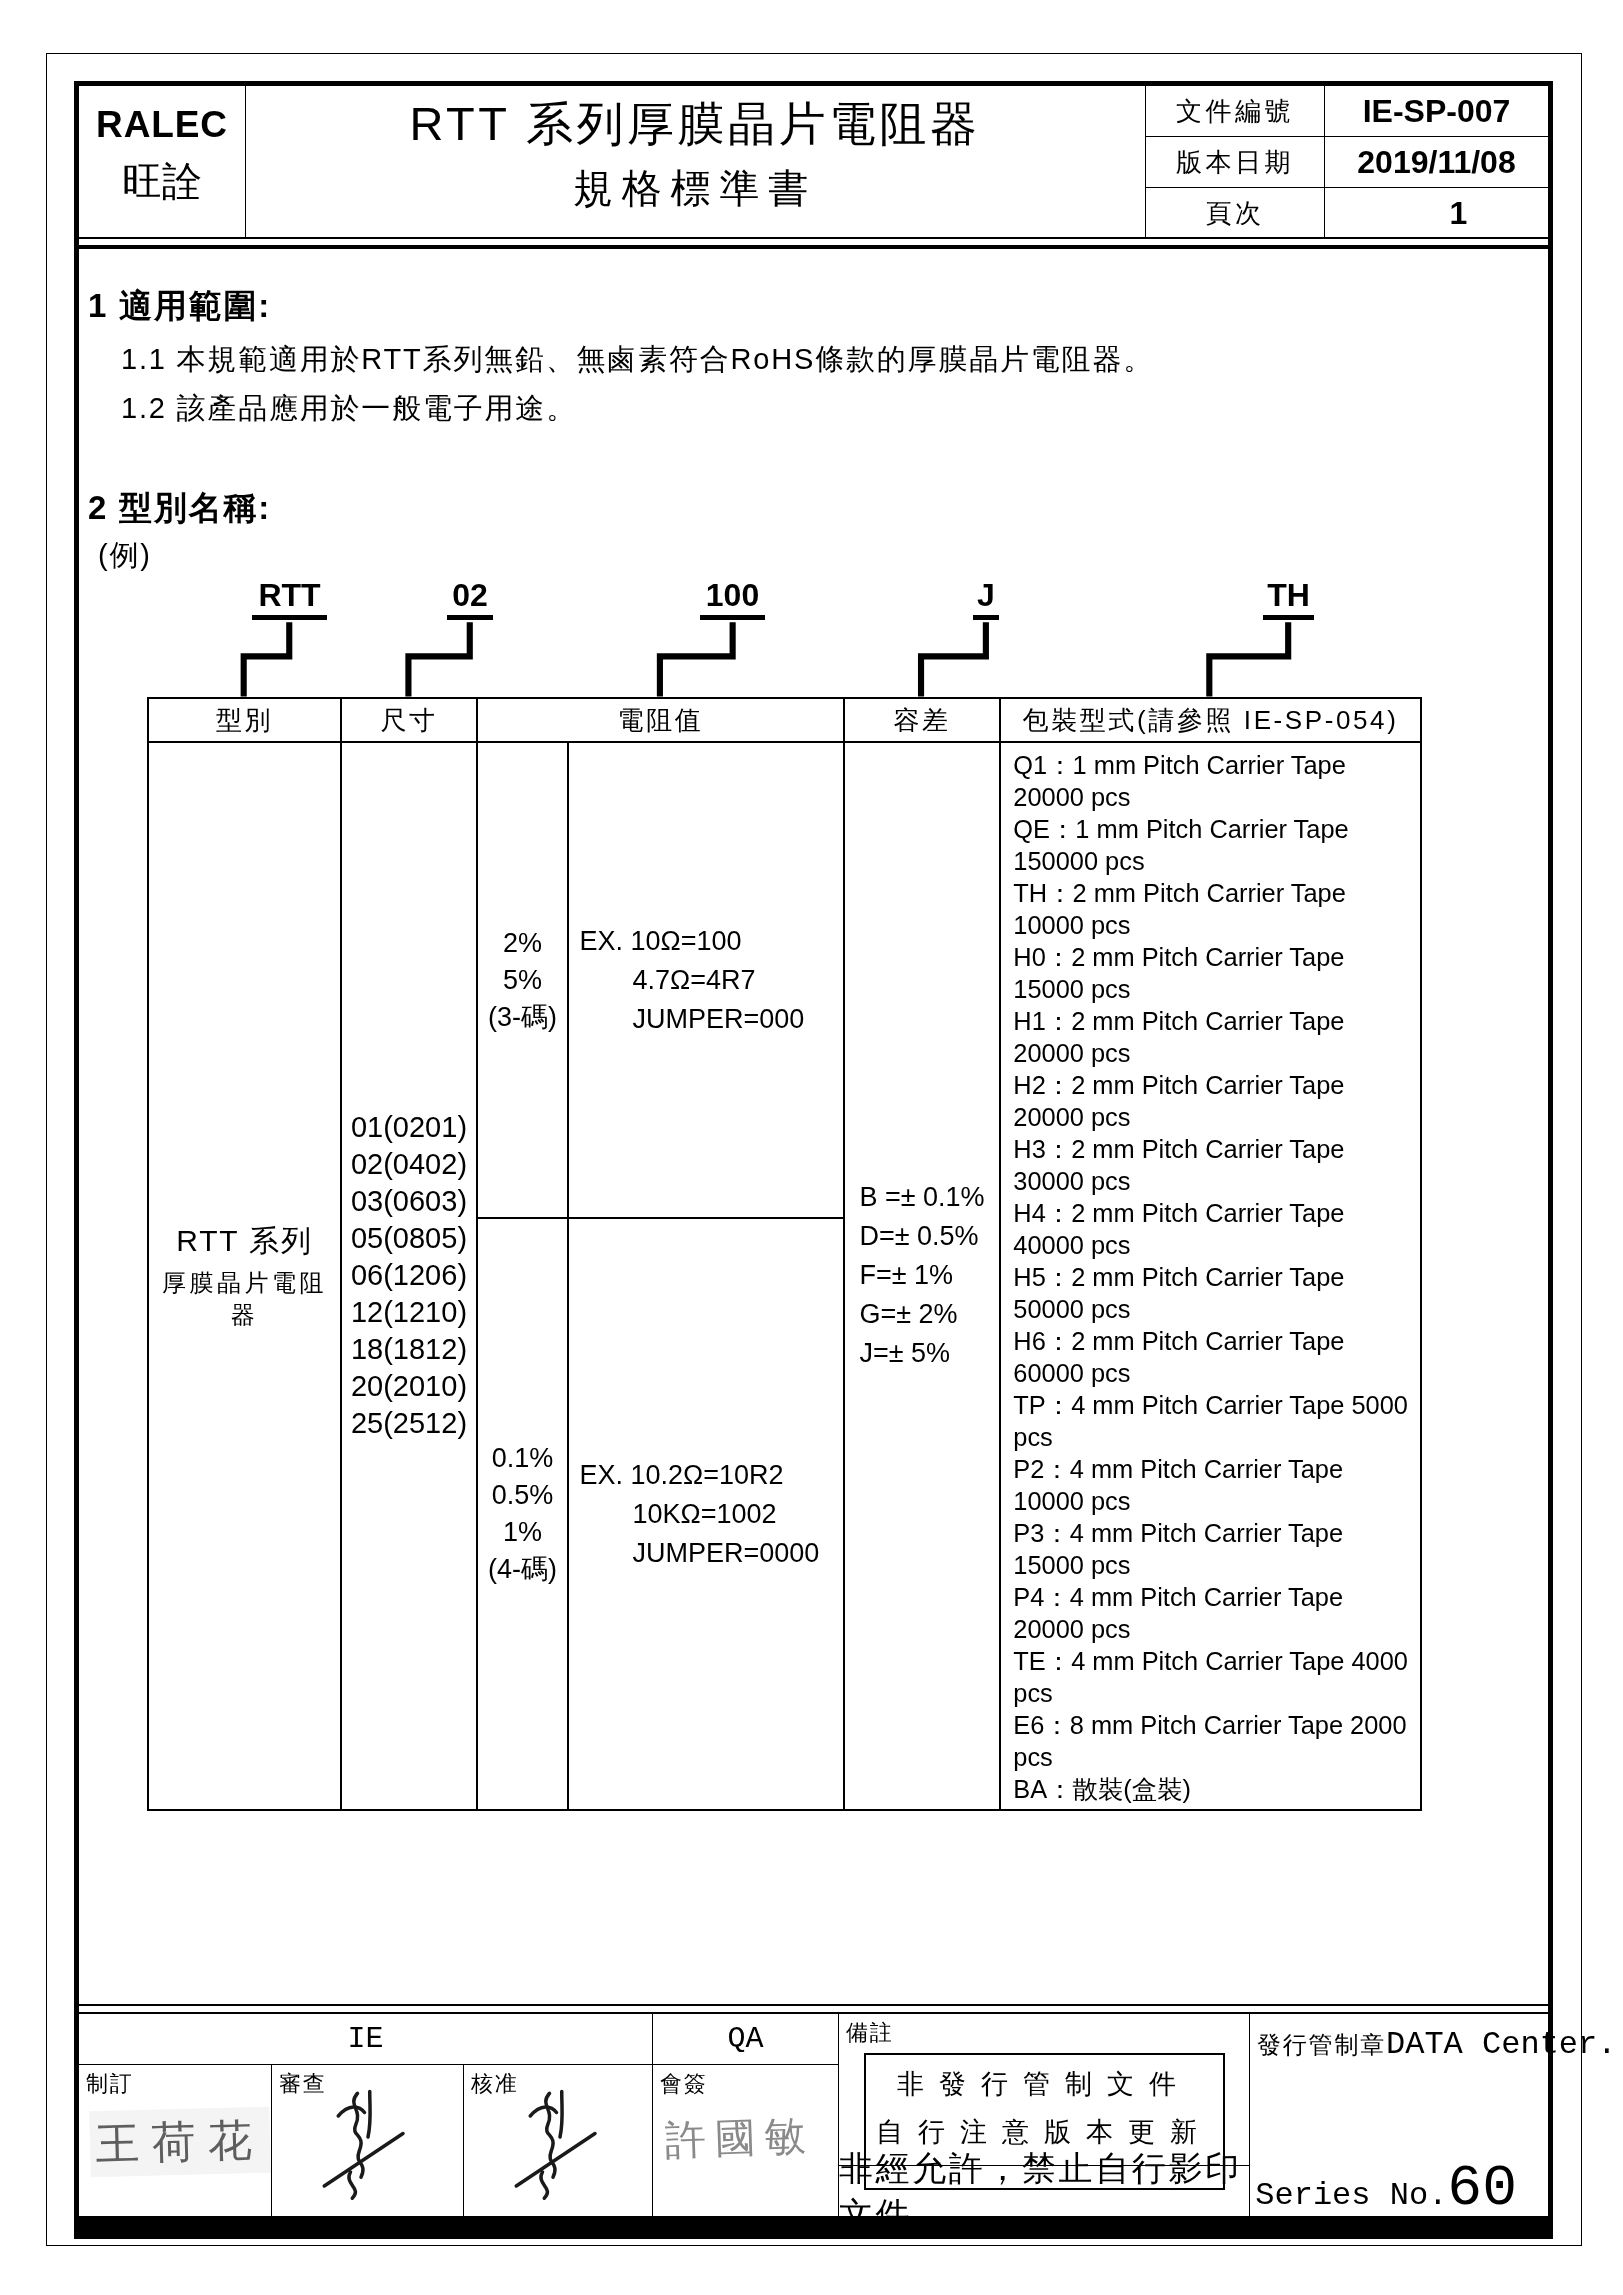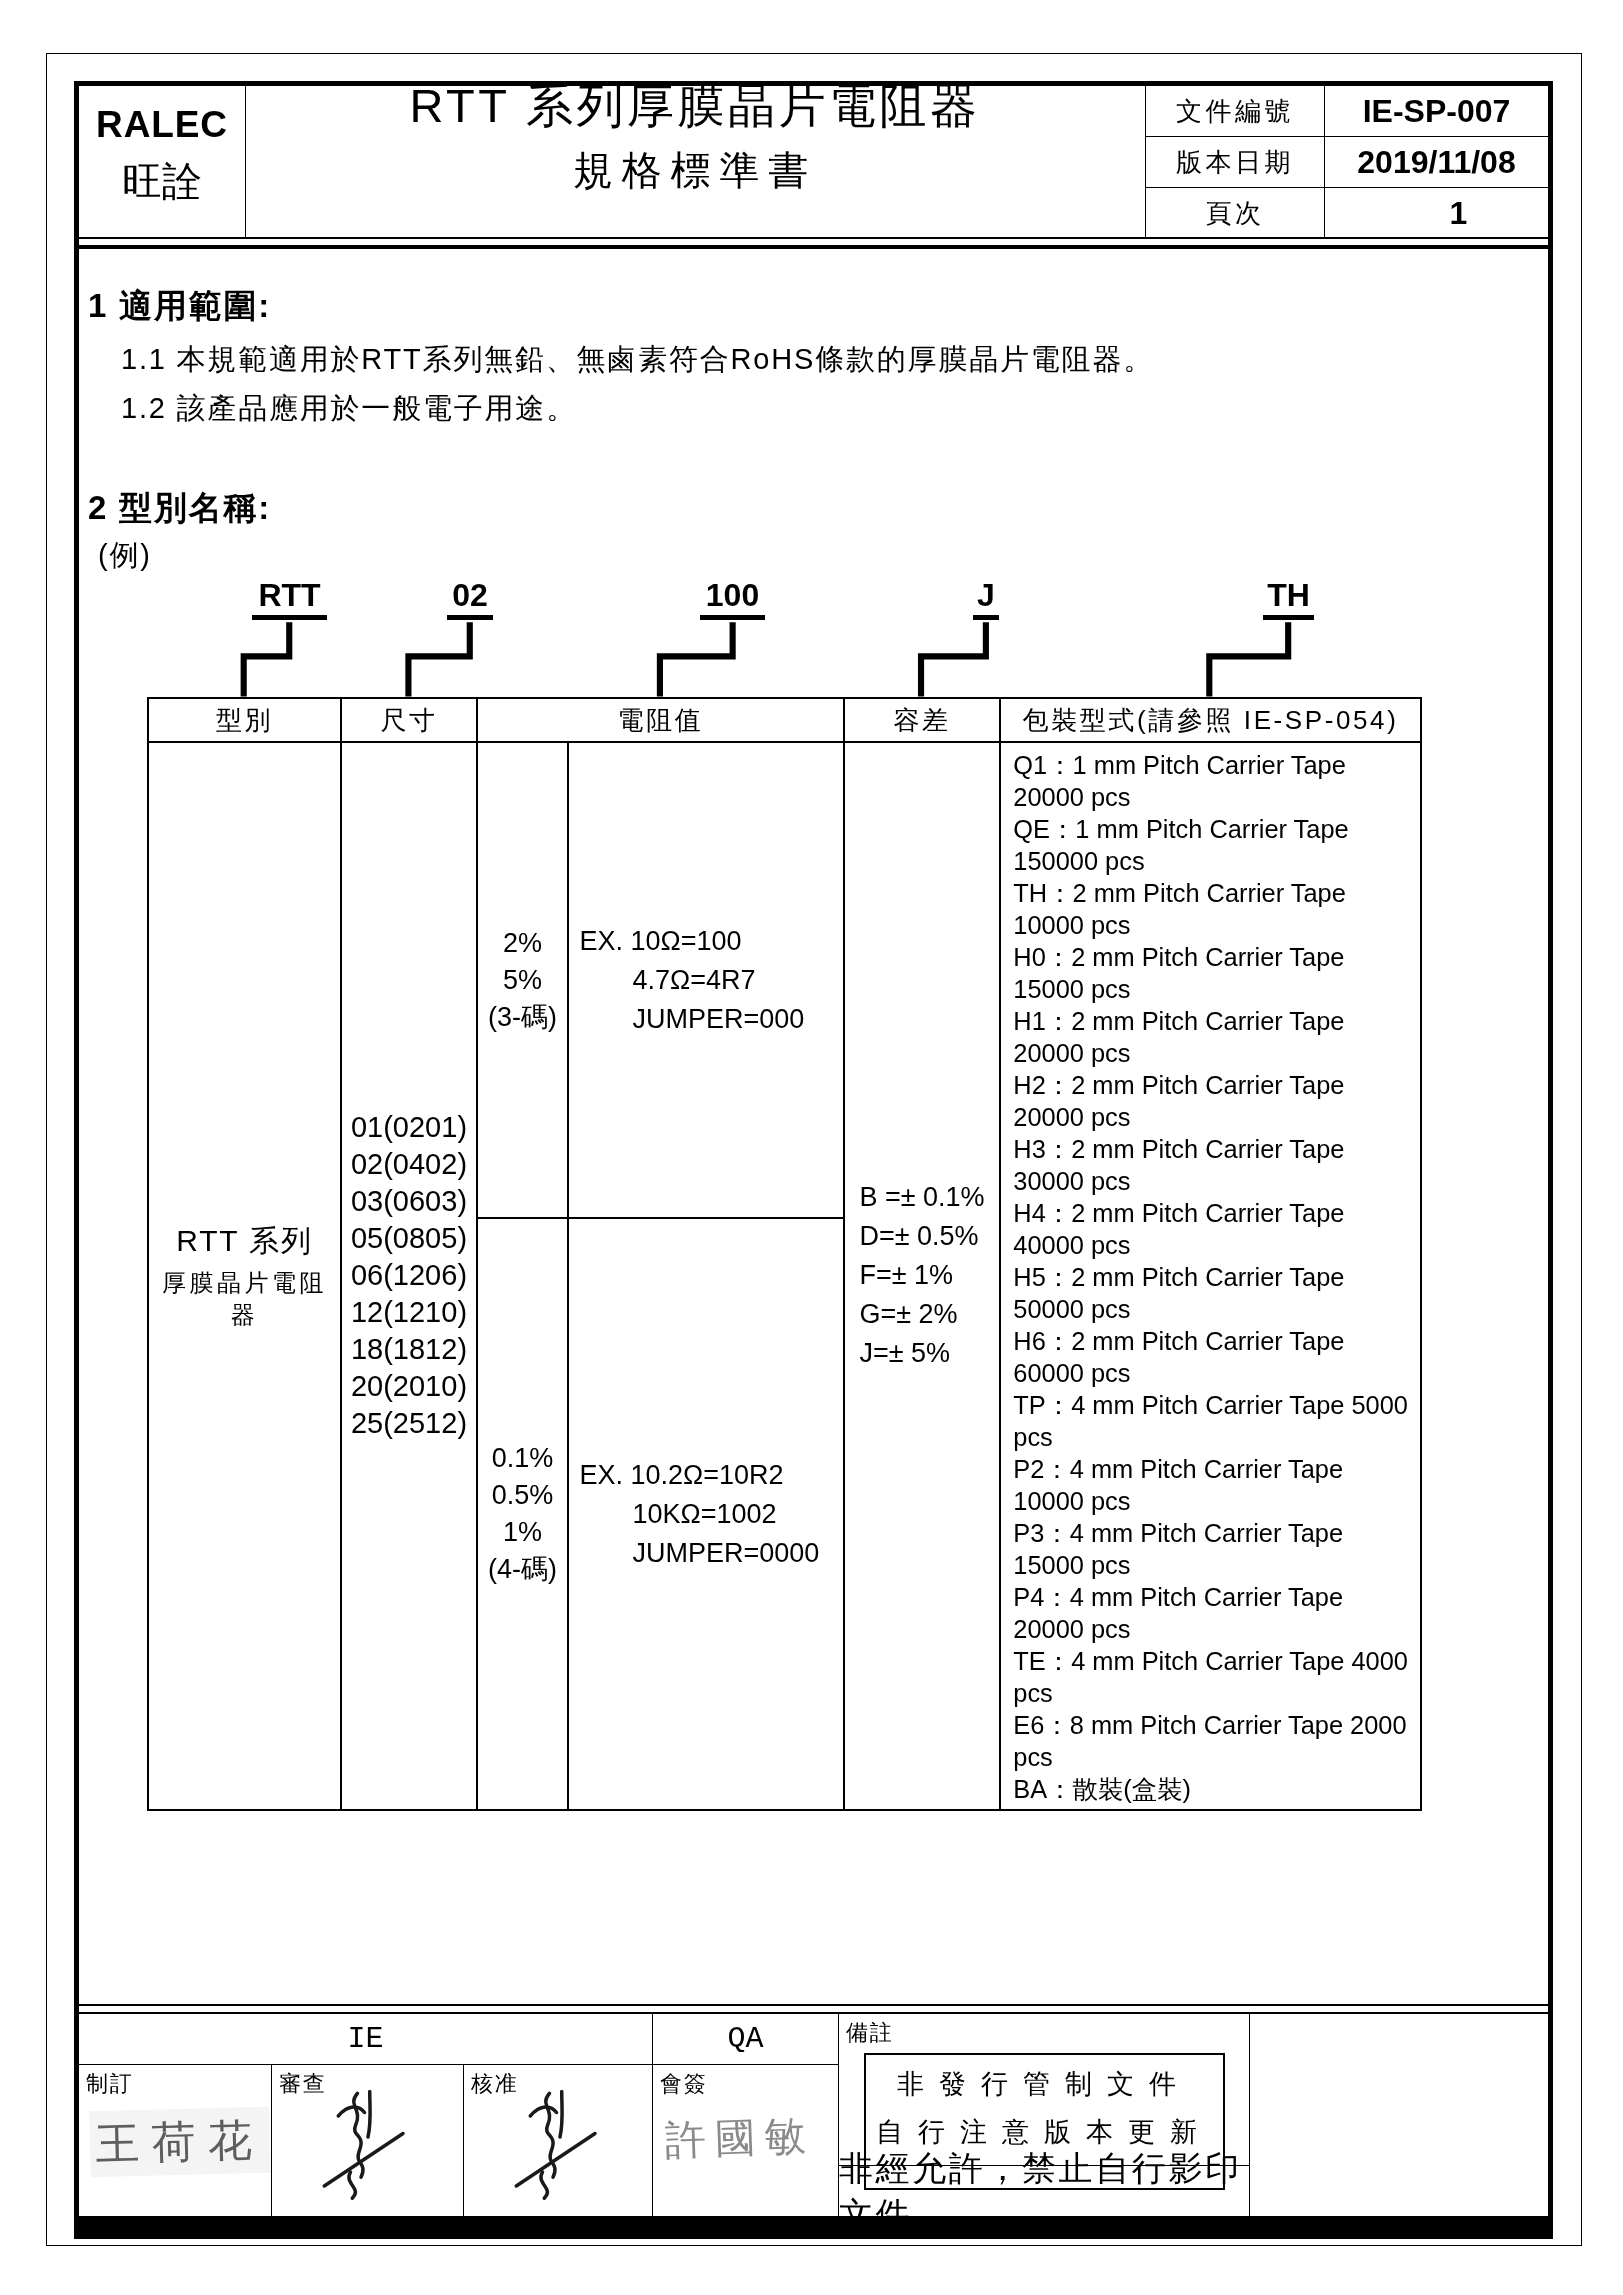--- a/index.html
+++ b/index.html
@@ -16,21 +16,21 @@
   .outer-rect { left:46px; top:53px; width:1536px; height:2193px; border:1.8px solid #000; }
   .inner-rect { left:74px; top:81px; width:1479px; height:2158px;
                 border:5.3px solid #000; border-bottom-width:23px; }
 
   
   .hdr-band { left:79px; top:86px; width:1469px; height:153px; border-bottom:2.6px solid #000; }
   .hdr-dline { left:79px; top:245px; width:1469px; height:4.4px; background:#000; }
   .hdr-logo { left:79px; top:86px; width:167px; height:153px; border-right:1.8px solid #000; text-align:center; }
   .hdr-logo .l1 { margin-top:17.5px; font-size:37px; font-weight:bold; letter-spacing:0.9px; }
   .hdr-logo .l2 { margin-top:8.8px; font-size:40px; }
-  .hdr-title { left:247px; top:68px; width:896px; height:192px; text-align:center; }
+  .hdr-title { left:247px; top:86px; width:896px; height:192px; text-align:center; }
   .hdr-title .t1 { margin-top:7px; font-size:47px; letter-spacing:3.5px; }
   .hdr-title .t2 { margin-top:5.3px; font-size:40px; letter-spacing:8.8px; }
   .hdr-info { left:1145px; top:86px; width:403px; height:153px; border-left:1.8px solid #000; }
   .hdr-info .row { display:flex; height:51px; border-bottom:1.8px solid #000; }
   .hdr-info .row:last-child { border-bottom:none;gap:44px; }
   .hdr-info .lab { width:179px; border-right:1.8px solid #000; display:flex; align-items:center; justify-content:center;
                    font-size:26px; letter-spacing:3.5px; }
   .hdr-info .val { flex:1; display:flex; align-items:center; justify-content:center;
                    font-size:32px; font-weight:bold; }
 
@@ -278,15 +278,23 @@
 
   <div class="cell ft-remark">
     <div class="rlab">備註</div>
     <div class="remark-box">
       <div class="rl">非發行管制文件</div>
       <div class="rl">自行注意版本更新</div>
     </div>
     <div class="remark-note">非經允許，禁止自行影印文件</div>
   </div>
 
+  <div class="cell ft-stamp">
+    <div class="stline">
+      <span class="stlab">發行管制章</span><span class="stval">DATA Center.</span>
+    </div>
+    <div class="series">
+      <span class="serlab">Series No.</span><span class="serval">60</span>
+    </div>
+  </div>
 
 </div>
 
 
 </body></html>

